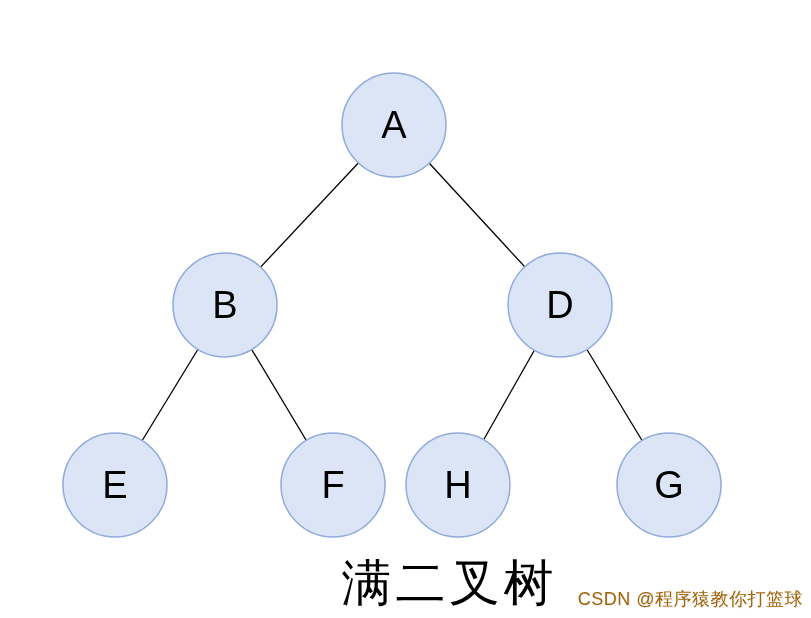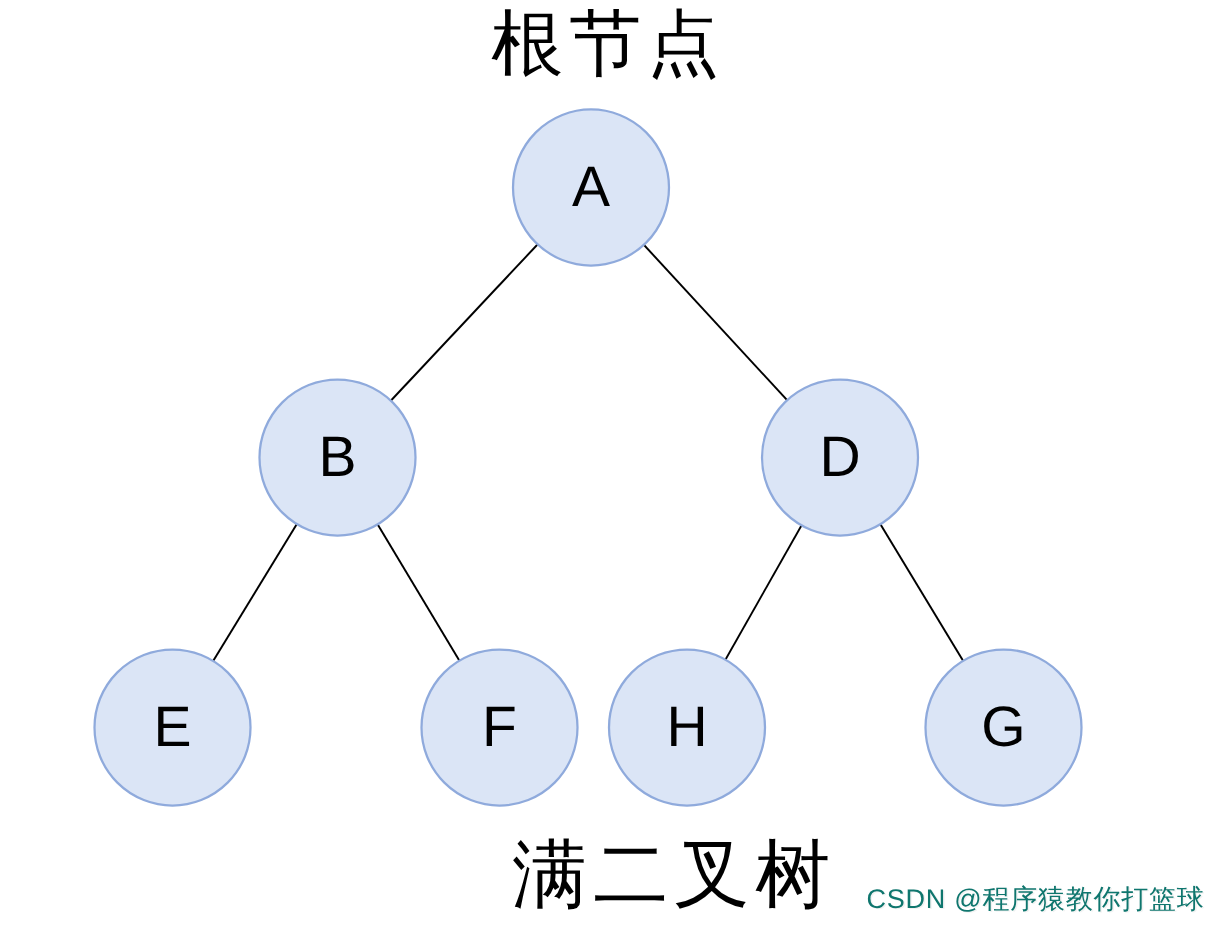--- a/index.html
+++ b/index.html
@@ -38,21 +38,21 @@
     color: #000000;
     letter-spacing: 4px;
     line-height: 1.1;
     padding-left: 44px;
   }
   .watermark {
     position: absolute;
     top: 587px;
     right: 8px;
     font-size: 18px;
-    color: #0f766e;
+    color: #a16207;
     text-shadow: 1px 1px 0 #f2f2f2;
     letter-spacing: 0.5px;
   }
   svg.tree {
     position: absolute;
     top: 0;
     left: 0;
   }
   svg.tree text {
     font-family: "Liberation Sans", sans-serif;
@@ -93,16 +93,15 @@
       </g>
       <g>
         <circle cx="458" cy="485" r="52" fill="#dbe5f6" stroke="#8faadc" stroke-width="1.5"></circle>
         <text x="458" y="485" text-anchor="middle" dominant-baseline="central" fill="#000000">H</text>
       </g>
       <g>
         <circle cx="669" cy="485" r="52" fill="#dbe5f6" stroke="#8faadc" stroke-width="1.5"></circle>
         <text x="669" y="485" text-anchor="middle" dominant-baseline="central" fill="#000000">G</text>
       </g>
     </svg>
-  <div class="diagram-title">根节点</div>
   <div class="diagram-caption">满二叉树</div>
   <div class="watermark">CSDN @程序猿教你打篮球</div>
 </div>
 
 </body></html>

